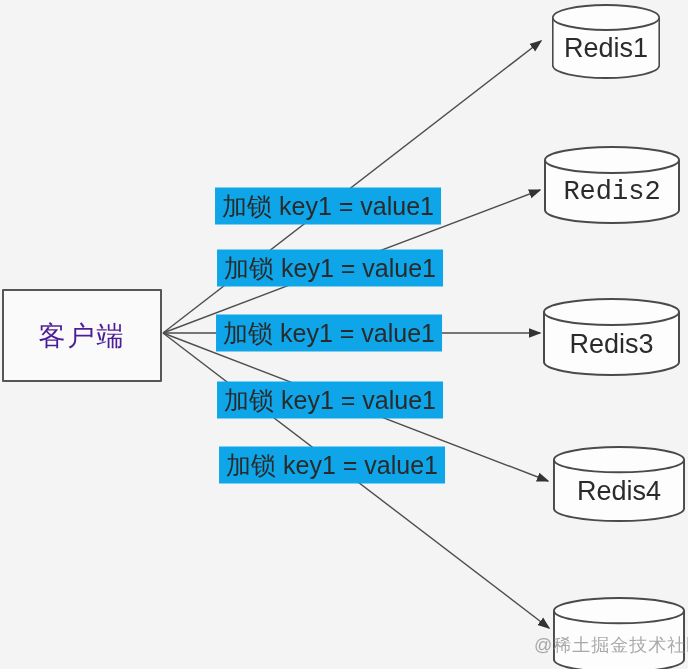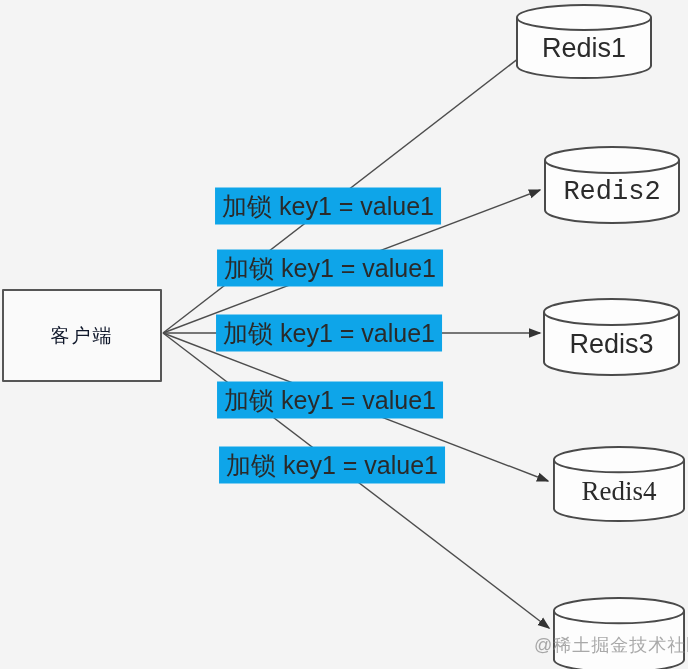--- a/index.html
+++ b/index.html
@@ -27,22 +27,22 @@
     width: 156px; height: 89px;
     background: #fafafa;
     border: 2px solid #565656;
     border-radius: 1px;
     display: flex;
     align-items: center;
     justify-content: center;
     z-index: 2;
   }
   .client-box .client-label {
-    font-size: 19px;
-    color: #0f172a;
+    font-size: 27px;
+    color: #4c1d95;
     letter-spacing: 2px;
   }
   
   .edge-label {
     position: absolute;
     transform: translate(-50%, -50%);
     background: #0ea5e9;
     color: #2a2a2a;
     font-size: 25px;
     white-space: nowrap;
@@ -102,21 +102,21 @@
 <div class="client-box">
   <span class="client-label">客户端</span>
 </div>
 
 <div class="edge-label" style="left:328px; top:206px;">加锁 key1 = value1</div>
 <div class="edge-label" style="left:330px; top:268px;">加锁 key1 = value1</div>
 <div class="edge-label" style="left:329px; top:333px;">加锁 key1 = value1</div>
 <div class="edge-label" style="left:330px; top:400px;">加锁 key1 = value1</div>
 <div class="edge-label" style="left:332px; top:465px;">加锁 key1 = value1</div>
 
-<div class="node" style="left:516px; top:4px; width:136px; height:76px;text-decoration:underline;">
+<div class="node" style="left:552px; top:4px; width:108px; height:76px;text-decoration:underline;">
   <svg viewBox="0 0 136 79" preserveAspectRatio="none">
     <path d="M1,14 L1,64 A67,13 0 0 0 135,64 L135,14" fill="#fdfdfd" stroke="#4a4a4a" stroke-width="2"></path>
     <ellipse cx="68" cy="14" rx="67" ry="13" fill="#fdfdfd" stroke="#4a4a4a" stroke-width="2"></ellipse>
   </svg>
   <div class="node-label">Redis1</div>
 </div>
 
 <div class="node" style="left:544px; top:146px; width:136px; height:79px;font-family:Liberation Mono, monospace;">
   <svg viewBox="0 0 136 79" preserveAspectRatio="none">
     <path d="M1,14 L1,64 A67,13 0 0 0 135,64 L135,14" fill="#fdfdfd" stroke="#4a4a4a" stroke-width="2"></path>
@@ -126,21 +126,21 @@
 </div>
 
 <div class="node" style="left:543px; top:298px; width:137px; height:79px;">
   <svg viewBox="0 0 136 79" preserveAspectRatio="none">
     <path d="M1,14 L1,64 A67,13 0 0 0 135,64 L135,14" fill="#fdfdfd" stroke="#4a4a4a" stroke-width="2"></path>
     <ellipse cx="68" cy="14" rx="67" ry="13" fill="#fdfdfd" stroke="#4a4a4a" stroke-width="2"></ellipse>
   </svg>
   <div class="node-label">Redis3</div>
 </div>
 
-<div class="node" style="left:553px; top:446px; width:132px; height:77px;font-family:Liberation Serif, serif;">
+<div class="node" style="left:553px; top:446px; width:132px; height:77px;">
   <svg viewBox="0 0 136 79" preserveAspectRatio="none">
     <path d="M1,14 L1,64 A67,13 0 0 0 135,64 L135,14" fill="#fdfdfd" stroke="#4a4a4a" stroke-width="2"></path>
     <ellipse cx="68" cy="14" rx="67" ry="13" fill="#fdfdfd" stroke="#4a4a4a" stroke-width="2"></ellipse>
   </svg>
   <div class="node-label">Redis4</div>
 </div>
 
 <div class="node" style="left:553px; top:597px; width:132px; height:77px;">
   <svg viewBox="0 0 136 79" preserveAspectRatio="none">
     <path d="M1,14 L1,64 A67,13 0 0 0 135,64 L135,14" fill="#fdfdfd" stroke="#4a4a4a" stroke-width="2"></path>

